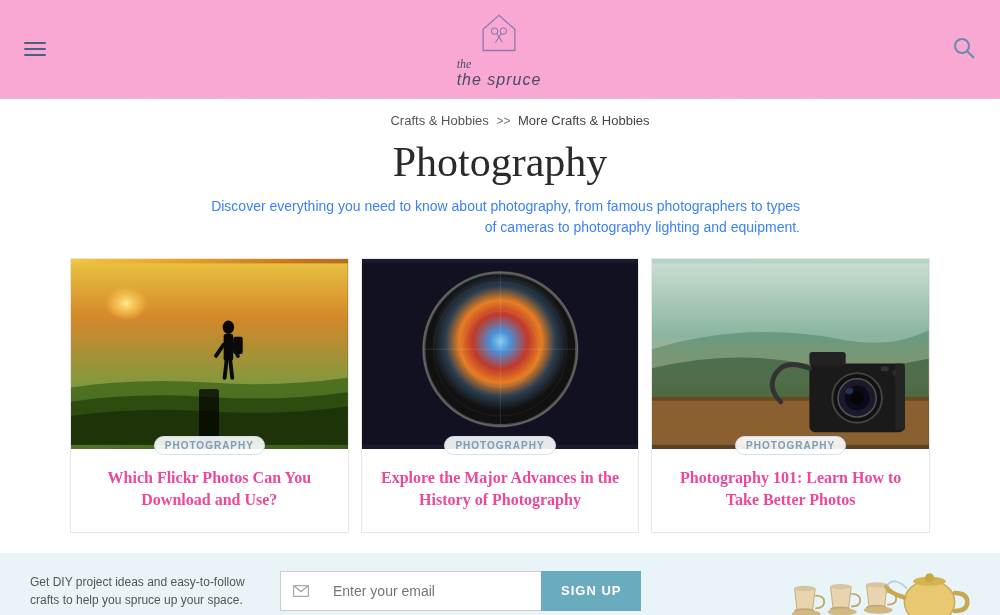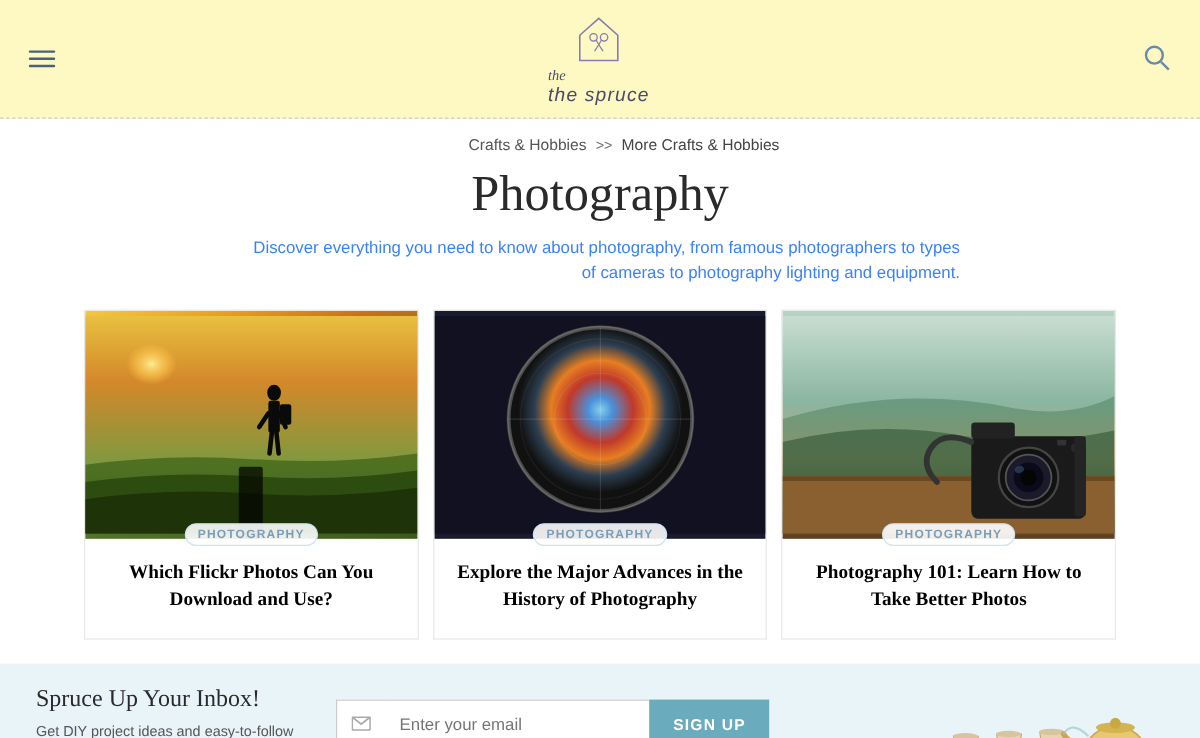--- a/index.html
+++ b/index.html
@@ -5,21 +5,21 @@
     * { box-sizing: border-box; margin: 0; padding: 0; }
     body { font-family: Georgia, 'Times New Roman', serif; background: #fff; width: 1000px; min-height: 615px; overflow-x: hidden; }
 
     
     .header {
       display: flex;
       align-items: center;
       justify-content: space-between;
       padding: 10px 20px;
       border-bottom: 1px dashed #ccc;
-      background: #fef9c3;
+      background: #f9a8d4;
     }
     .header-logo {
       display: flex;
       flex-direction: column;
       align-items: center;
       text-decoration: none;
     }
     .logo-icon {
       width: 44px;
       height: 44px;
@@ -180,21 +180,21 @@
       letter-spacing: 1px;
       padding: 3px 10px;
       border-radius: 12px;
       text-transform: uppercase;
       border: 1px solid #d0e4f0;
     }
     .article-title {
       text-align: center;
       font-family: Georgia, serif;
       font-size: 16px;
-      color: #000000;
+      color: #ec4899;
       padding: 12px 16px 20px;
       line-height: 1.4;
     }
 
     
     .newsletter-banner {
       background: #e8f4f8;
       padding: 18px 30px;
       display: flex;
       align-items: center;
@@ -449,21 +449,20 @@
     <div class="article-tag-wrap">
       <span class="article-tag">PHOTOGRAPHY</span>
     </div>
     <h2 class="article-title">Photography 101: Learn How to Take Better Photos</h2>
   </article>
 
 </div>
 
 <div class="newsletter-banner">
   <div class="newsletter-text">
-    <div class="newsletter-title">Spruce Up Your Inbox!</div>
     <p class="newsletter-desc">Get DIY project ideas and easy-to-follow crafts to help you spruce up your space.</p>
   </div>
 
   <div class="newsletter-form">
     <div class="email-icon">
       <svg width="16" height="12" viewBox="0 0 16 12" fill="none" stroke="#aaa" stroke-width="1.5" xmlns="http://www.w3.org/2000/svg">
         <rect x="0.5" y="0.5" width="15" height="11" rx="1"></rect>
         <path d="M0.5 0.5 L8 6.5 L15.5 0.5"></path>
       </svg>
     </div>

